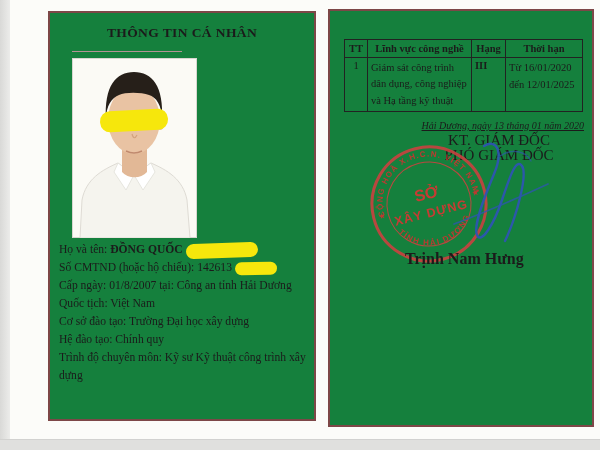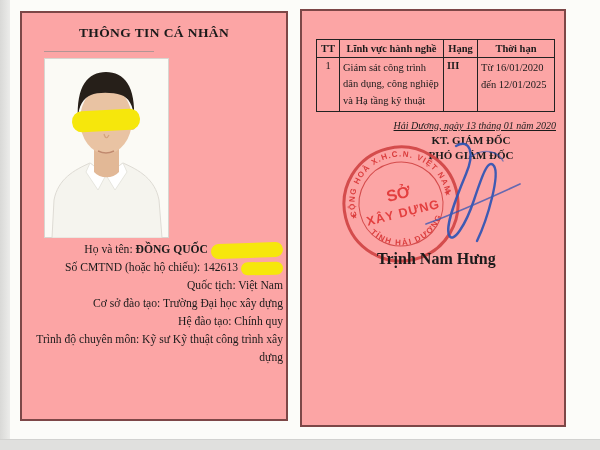--- a/index.html
+++ b/index.html
@@ -7,47 +7,47 @@
     width:600px;height:450px;position:relative;overflow:hidden;
     background:#e7e7e5;
     font-family:"Liberation Serif","DejaVu Serif",serif;
     color:#1b1b1b;
   }
   .abs{position:absolute;}
   .scan-page{left:10px;top:0;width:590px;height:439px;background:#fcfcf9;}
   .strip-left{left:0;top:0;width:10px;height:450px;background:linear-gradient(90deg,#d9d9d7,#ececea);}
   .strip-bottom{left:0;top:439px;width:600px;height:11px;background:#e0e0de;border-top:1px solid #d2d2d0;}
 
-  .card{border:2px solid #7d4747;background:#fca5a5;box-sizing:border-box;}
+  .card{border:2px solid #7d4747;background:#15803d;box-sizing:border-box;margin-left:28px;}
   .card-left{left:20px;top:11px;width:268px;height:410px;}
   .card-right{left:300px;top:9px;width:266px;height:418px;}
 
   .card-title{left:0;top:12px;width:100%;text-align:center;font-weight:bold;font-size:13.5px;letter-spacing:.4px;}
   .title-underline{left:22px;top:38px;width:110px;height:1px;background:#b39494;}
 
   .photo{left:22px;top:45px;width:125px;height:180px;}
   .photo-caption{left:151px;top:168px;width:106px;font-style:italic;font-size:9.5px;line-height:1.65;color:#222;}
 
   .fields{left:9px;top:228px;width:252px;font-size:11.6px;line-height:18px;}
-  .field-line{white-space:normal;text-align:right;}
+  .field-line{white-space:normal;}
   .fv-bold{font-weight:bold;}
   .redact{display:inline-block;background:#f6e70c;border-radius:8px;vertical-align:middle;margin-left:3px;}
   .redact-name{width:72px;height:15px;transform:rotate(-2deg);}
   .redact-id{width:42px;height:13px;transform:rotate(-1deg);}
 
   table.cert{left:14px;top:28px;width:238px;border-collapse:collapse;font-size:10.5px;position:absolute;table-layout:fixed;}
   table.cert th,table.cert td{border:1.3px solid #222;padding:2px 3px;}
   table.cert th{font-weight:bold;text-align:center;padding:3px 1px;}
   td.c-tt{text-align:center;vertical-align:top;}
   td.c-field{line-height:1.55;vertical-align:top;padding:2px 5px;}
   td.c-rank{text-align:left;vertical-align:top;font-weight:bold;}
   td.c-term{vertical-align:top;padding:4px 2px 2px 8px;line-height:1.6;}
 
   .date-line{right:8px;top:109px;font-style:italic;font-size:10px;text-decoration:underline;}
-  .signer-block{left:85px;top:122px;width:168px;text-align:center;font-weight:bold;font-size:11px;line-height:14.5px;}
+  .signer-block{left:85px;top:122px;width:168px;text-align:center;font-weight:normal;font-size:15px;line-height:14.5px;}
   .stamp-svg{left:36px;top:130px;width:126px;height:126px;}
   .sig-svg{left:112px;top:127px;width:112px;height:122px;}
   .signer-name{left:75px;top:239px;width:185px;text-align:left;font-weight:bold;font-size:16px;}
 </style>
 </head>
 <body>
 
 <div class="abs strip-left"></div>
 <div class="abs scan-page"></div>
 <div class="abs strip-bottom"></div>
@@ -68,40 +68,41 @@
     <path d="M34,62 C32,28 44,14 62,14 C80,14 92,28 90,62 C90,47 84,39 77,37 C69,34 53,34 47,37 C40,40 34,47 34,62 Z" fill="#261f19"></path>
     <path d="M60,76 Q62,83 65,77" stroke="#d3a27e" stroke-width="1.2" fill="none"></path>
     <path d="M54,93 Q62,97 70,93" stroke="#c08a6e" stroke-width="1.4" fill="none"></path>
     <rect x="28" y="52" width="68" height="21" rx="10" fill="#f6e70c" transform="rotate(-3 62 62)"></rect>
   </svg>
 
 
   <div class="abs fields">
     <div class="field-line"><span>Họ và tên: </span><span class="fv-bold">ĐỒNG QUỐC</span><span class="redact redact-name"></span></div>
     <div class="field-line"><span>Số CMTND (hoặc hộ chiếu): </span><span>142613</span><span class="redact redact-id"></span></div>
+    <div class="field-line"><span>Cấp ngày: </span><span>01/8/2007 tại: Công an tỉnh Hải Dương</span></div>
     <div class="field-line"><span>Quốc tịch: </span><span>Việt Nam</span></div>
     <div class="field-line"><span>Cơ sở đào tạo: </span><span>Trường Đại học xây dựng</span></div>
     <div class="field-line"><span>Hệ đào tạo: </span><span>Chính quy</span></div>
     <div class="field-line"><span>Trình độ chuyên môn: </span><span>Kỹ sư Kỹ thuật công trình xây dựng</span></div>
   </div>
 </div>
 
 <div class="abs card card-right">
 
   <table class="cert">
     <colgroup>
         <col style="width:23px">
         <col style="width:104px">
         <col style="width:34px">
         <col style="width:77px">
       </colgroup>
     <tbody>
         <tr>
       <th>TT</th>
-      <th>Lĩnh vực hành nghề</th>
+      <th>Lĩnh vực công nghề</th>
       <th>Hạng</th>
       <th>Thời hạn</th>
     </tr>
     <tr>
       <td class="c-tt">1</td>
       <td class="c-field">Giám sát công trình dân dụng, công nghiệp và Hạ tầng kỹ thuật</td>
       <td class="c-rank">III</td>
       <td class="c-term">
         <div>Từ 16/01/2020</div>
         <div>đến 12/01/2025</div>

